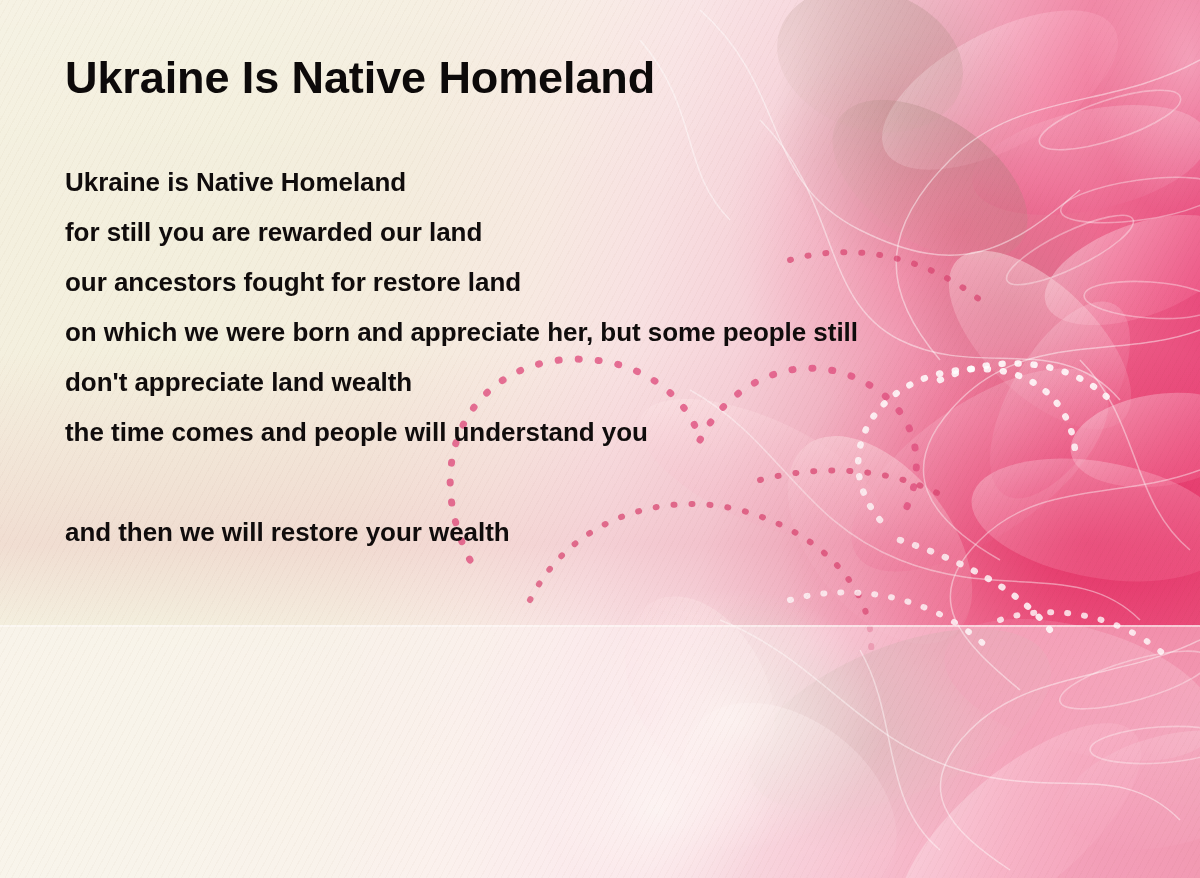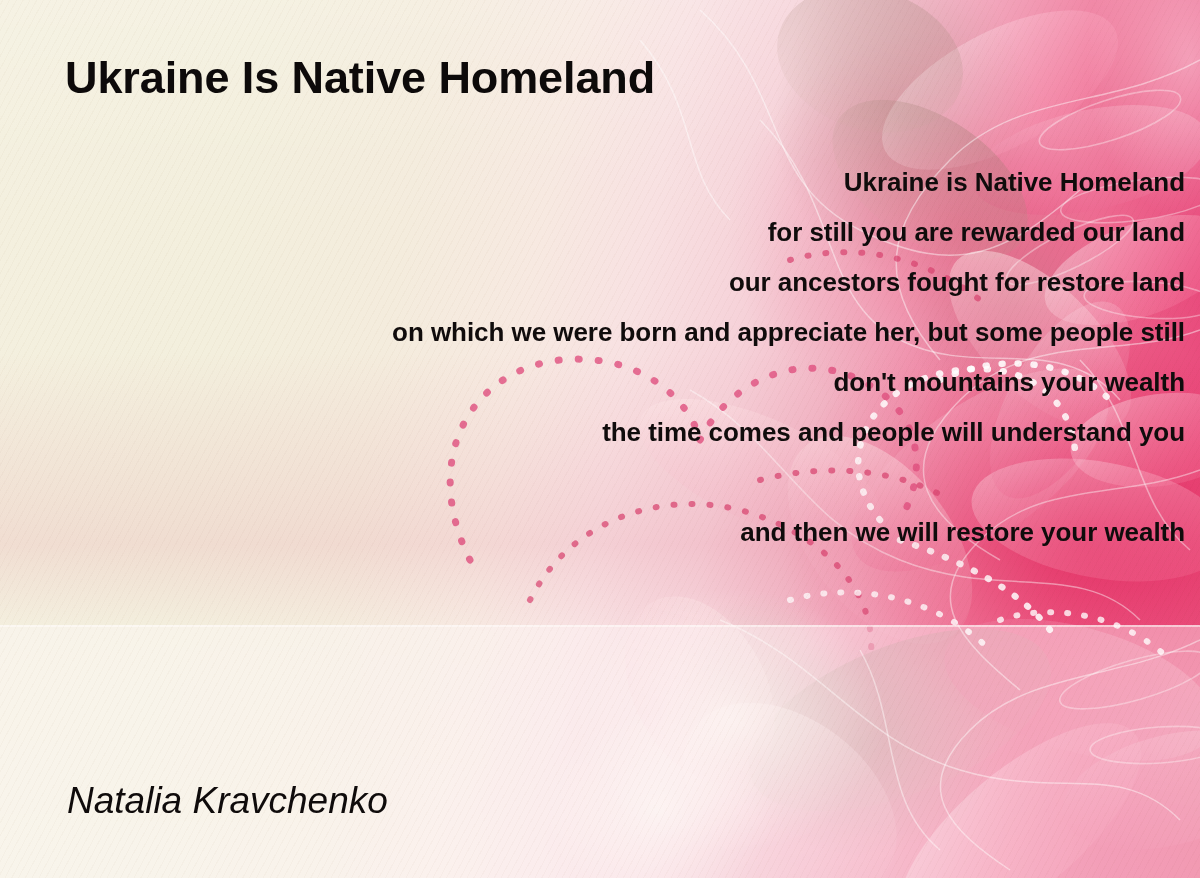--- a/index.html
+++ b/index.html
@@ -8,21 +8,20 @@
     padding: 0;
     background: #ffffff;
   }
   #poem-card {
     position: relative;
     width: 1200px;
     height: 878px;
     overflow: hidden;
     font-family: "Liberation Sans", "DejaVu Sans", sans-serif;
     background: #f2eede;
-    text-align: right;
   }
 
   
   .bg-layer {
     position: absolute;
     inset: 0;
     pointer-events: none;
   }
   
   #bg-base2 {
@@ -288,21 +287,20 @@
   <div id="bg-seam-line"></div>
   <div class="bg-layer" id="bg-grain"></div>
 
   <div id="content">
     <div id="poem-title">Ukraine Is Native Homeland</div>
     <div id="poem-body">
         <div class="poem-line">Ukraine is Native Homeland</div>
         <div class="poem-line">for still you are rewarded our land</div>
         <div class="poem-line">our ancestors fought for restore land</div>
         <div class="poem-line">on which we were born and appreciate her, but some people still</div>
-        <div class="poem-line">don't mountains your wealth</div>
+        <div class="poem-line">don't appreciate land wealth</div>
         <div class="poem-line">the time comes and people will understand you</div>
         <div class="poem-line blank"></div>
         <div class="poem-line">and then we will restore your wealth</div>
       </div>
-    <div id="poem-author">Natalia Kravchenko</div>
   </div>
 
 </div>
 
 </body></html>

